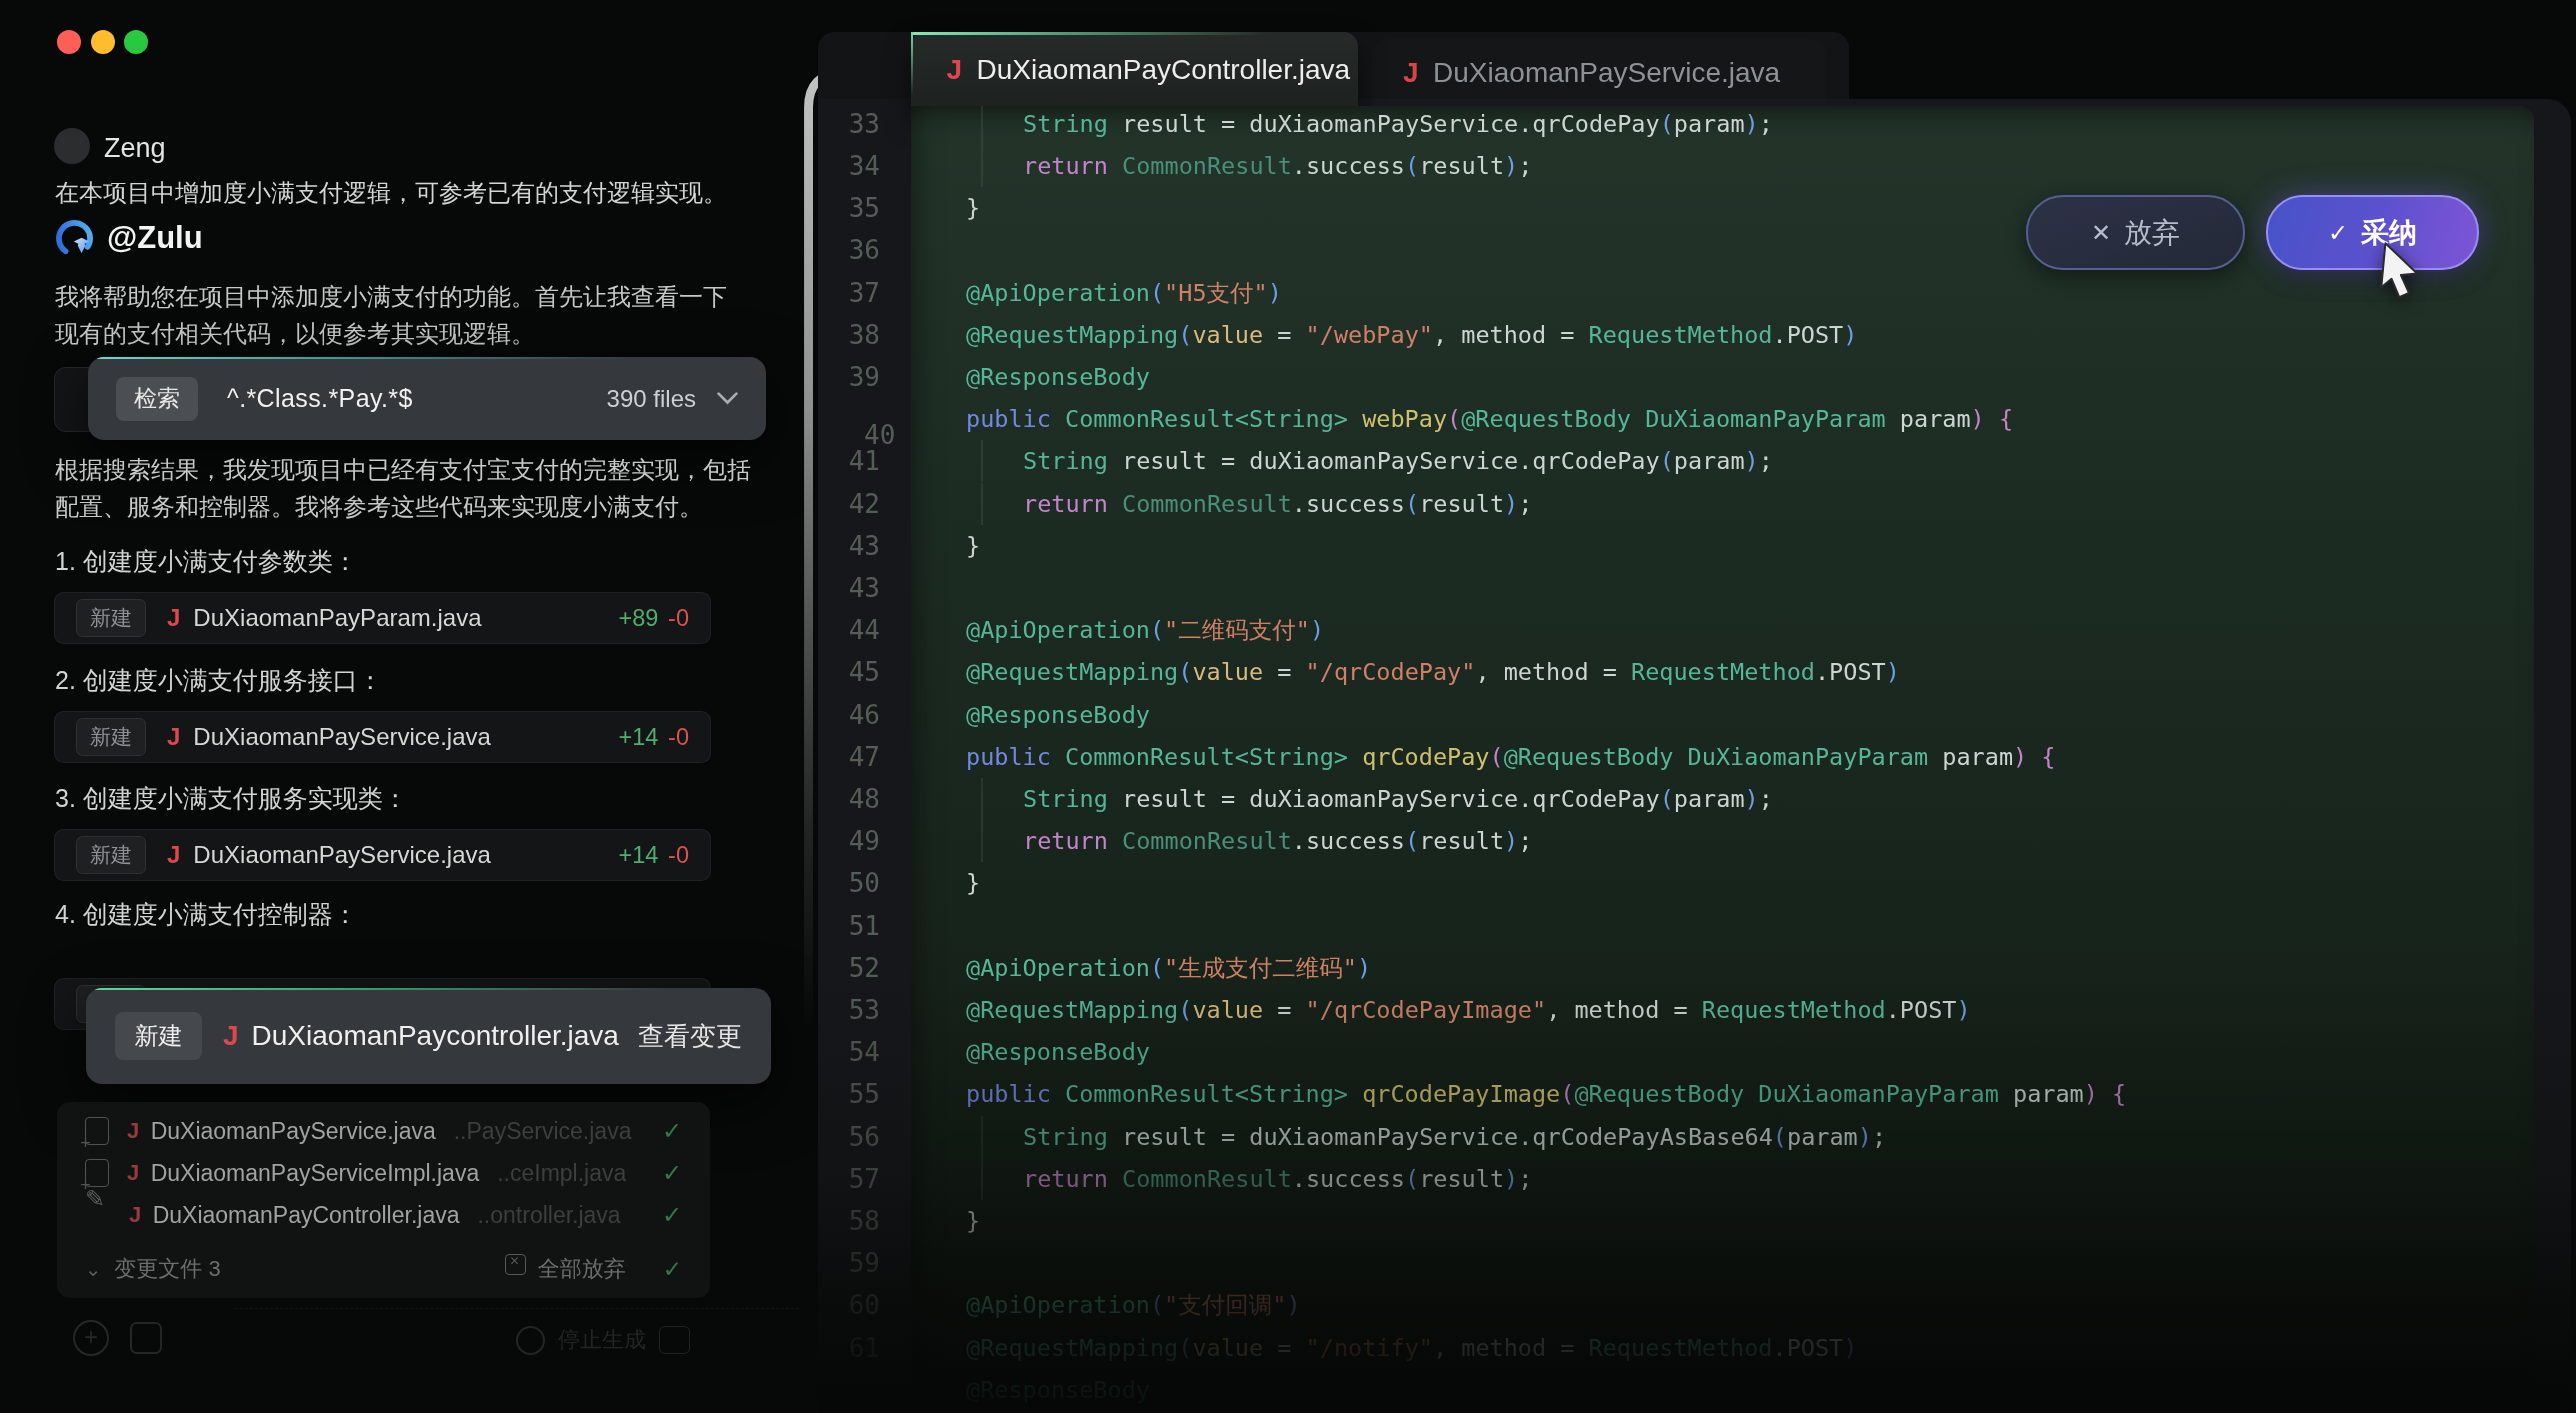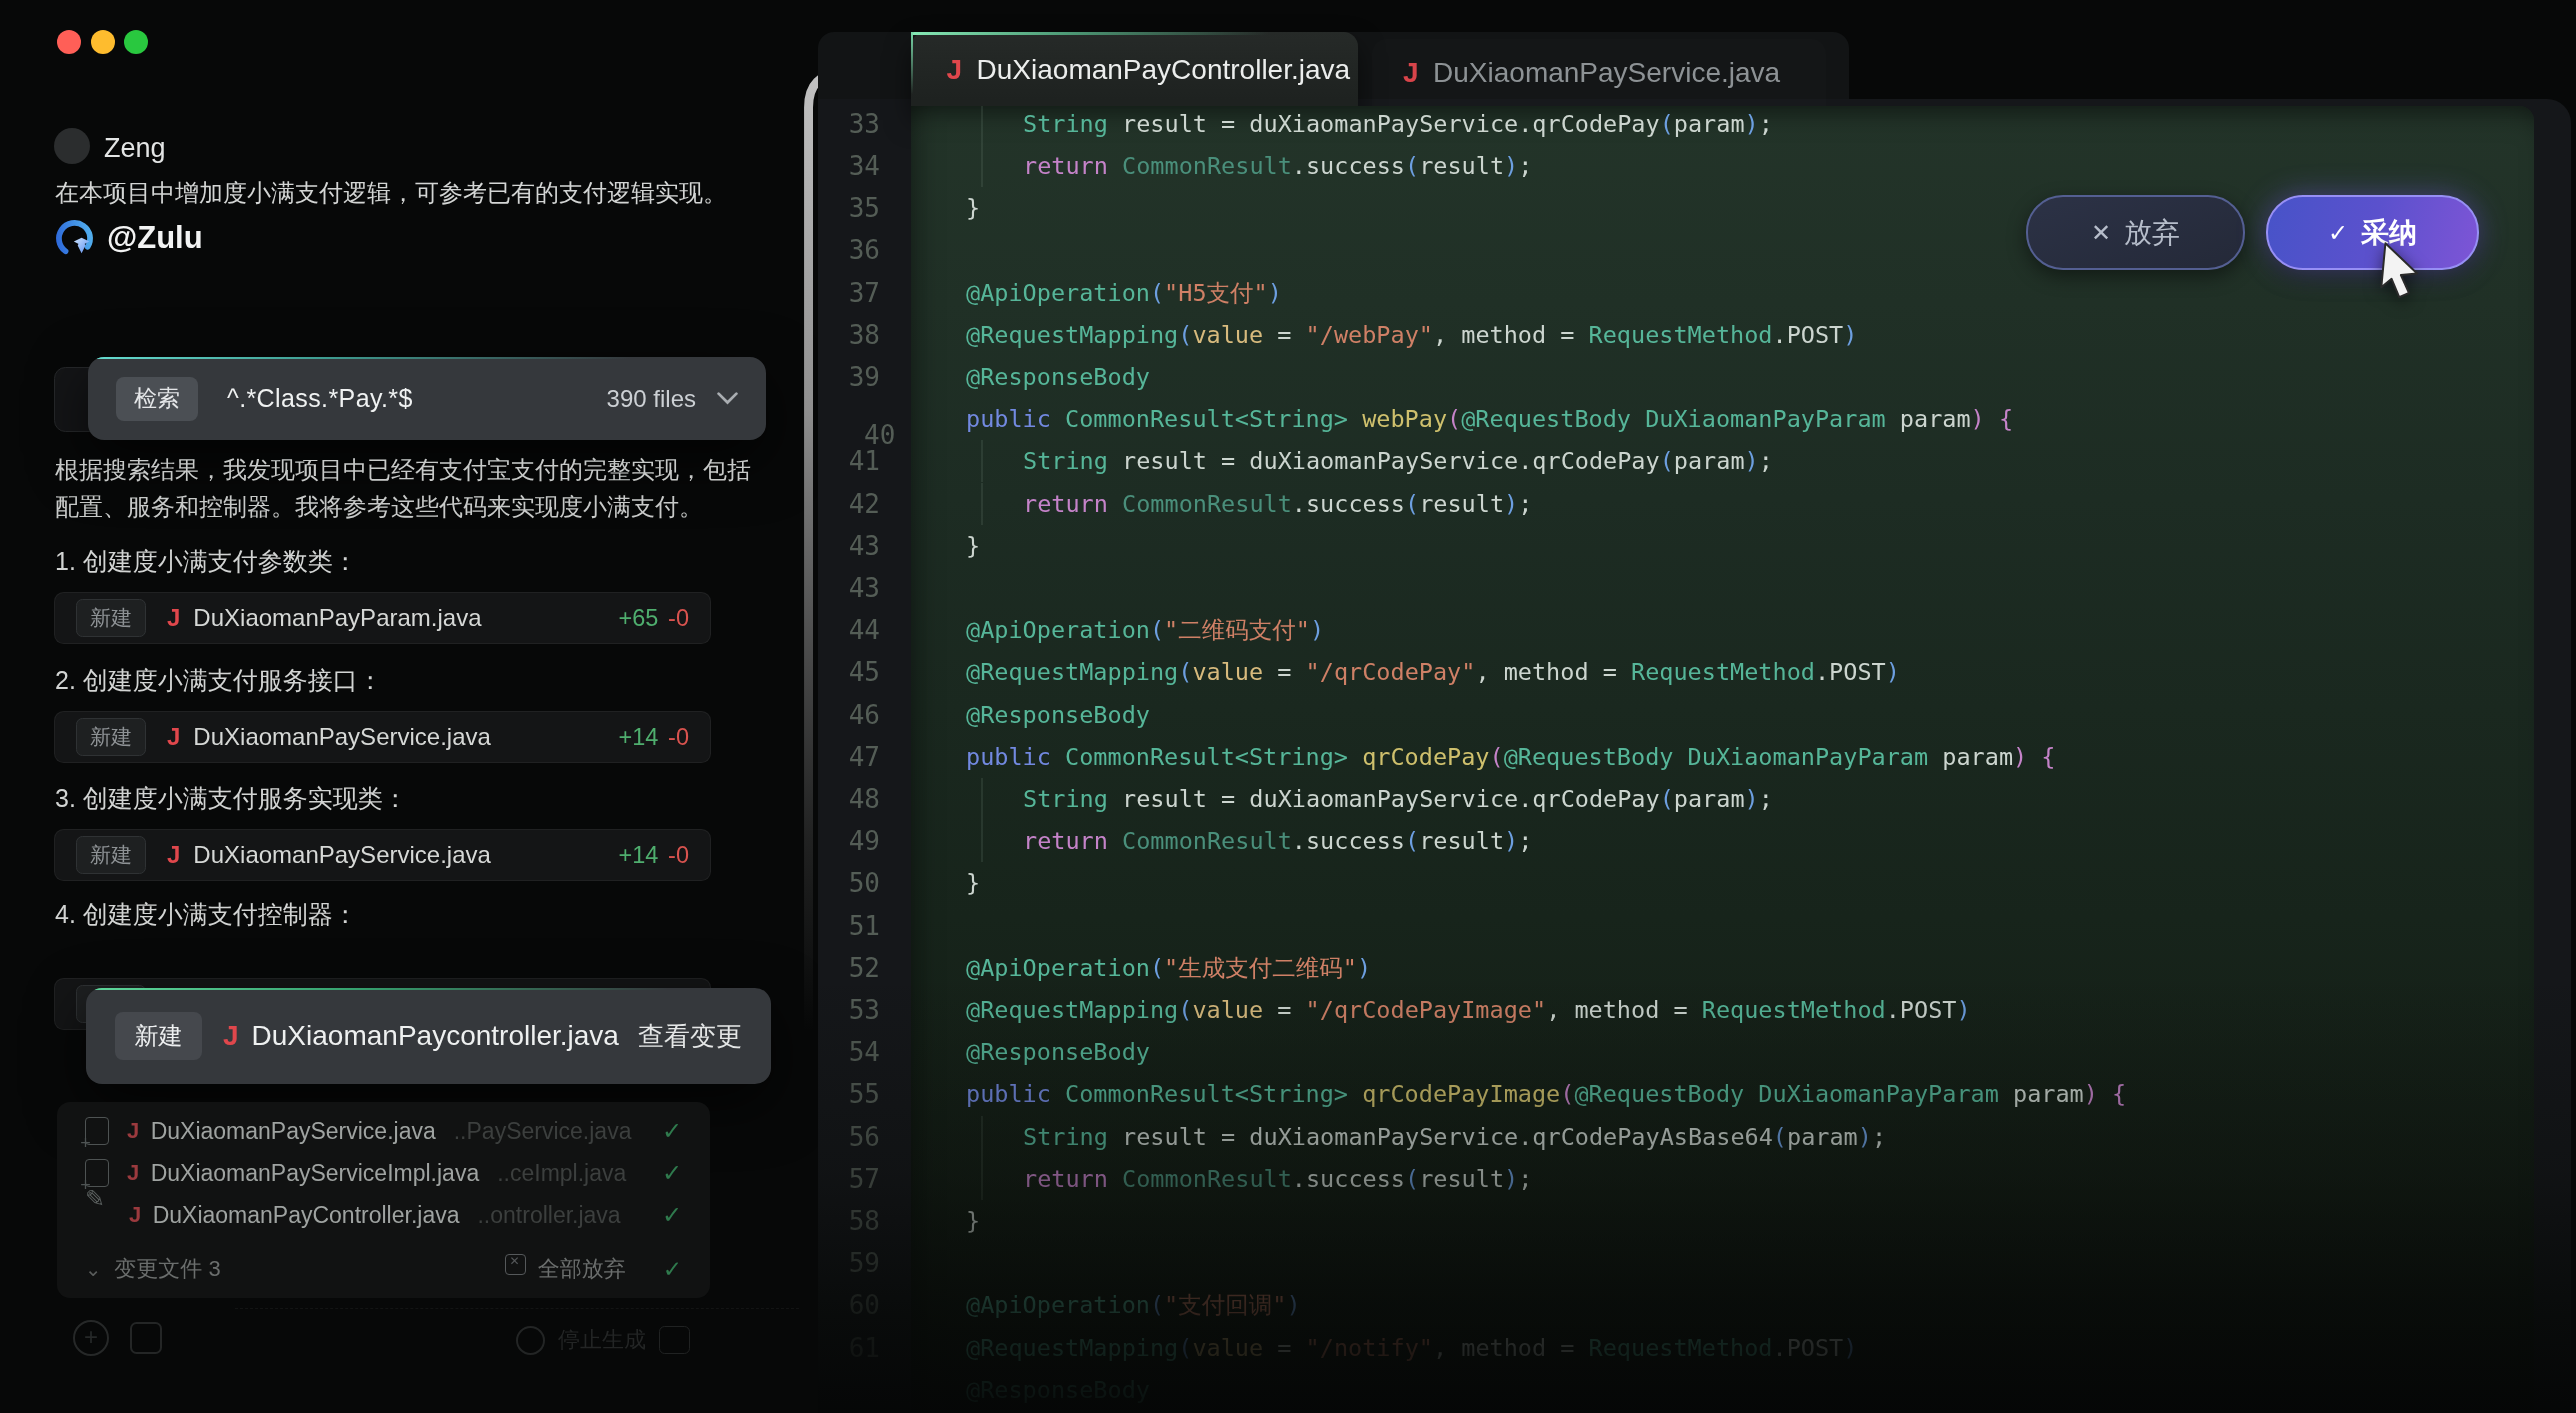--- a/index.html
+++ b/index.html
@@ -159,40 +159,41 @@
         </linearGradient>
       <linearGradient id="zs" x1="0" y1="0" x2="1" y2="1">
       <stop offset="0" stop-color="#cfe6ff"></stop>
           <stop offset="1" stop-color="#5a8df0"></stop>
         </linearGradient>
       </defs>
     <circle cx="25" cy="25" r="19" fill="none" stroke="url(#zg)" stroke-width="7" stroke-linecap="round" stroke-dasharray="88 32" transform="rotate(125 25 25)"></circle>
     <path d="M33 20 L37.5 29 L33 38 L28.5 29 Z M33 20 L42 24.5 L33 29 L24 24.5 Z" fill="url(#zs)" transform="translate(-1,3) scale(1.05)"></path>
   </svg>
   <div class="abs zulu-name">@Zulu</div>
+  <div class="abs aintro">我将帮助您在项目中添加度小满支付的功能。首先让我查看一下现有的支付相关代码，以便参考其实现逻辑。</div>
 
   <div class="abs tool-card-behind search-behind"></div>
   <div class="abs popup search-popup">
     <span class="badge-grey">检索</span>
     <span class="query">^.*Class.*Pay.*$</span>
     <span class="filecount">390 files</span>
     <svg class="chev" viewBox="0 0 26 16">
       <polyline points="2,2 13,13 24,2" fill="none" stroke="#a9adb1" stroke-width="3.4" stroke-linecap="round"></polyline>
     </svg>
   </div>
 
   <div class="abs analysis">根据搜索结果，我发现项目中已经有支付宝支付的完整实现，包括配置、服务和控制器。我将参考这些代码来实现度小满支付。</div>
 
   <div id="steps">
       <div class="abs step-h" style="left: 55px; top: 545px;">1. 创建度小满支付参数类：</div>
       <div class="abs file-card" style="top: 592px;">
         <span class="badge-new">新建</span>
     <span class="jicon">J</span>
     <span class="fname">DuXiaomanPayParam.java</span>
-    <span class="diff"><span class="add">+65</span><span class="del">-0</span></span>
+    <span class="diff"><span class="add">+89</span><span class="del">-0</span></span>
       </div>
       <div class="abs step-h" style="left: 55px; top: 664px;">2. 创建度小满支付服务接口：</div>
       <div class="abs file-card" style="top: 711px;">
         <span class="badge-new">新建</span>
     <span class="jicon">J</span>
     <span class="fname">DuXiaomanPayService.java</span>
     <span class="diff"><span class="add">+14</span><span class="del">-0</span></span>
       </div>
       <div class="abs step-h" style="left: 55px; top: 782px;">3. 创建度小满支付服务实现类：</div>
       <div class="abs file-card" style="top: 829px;">

